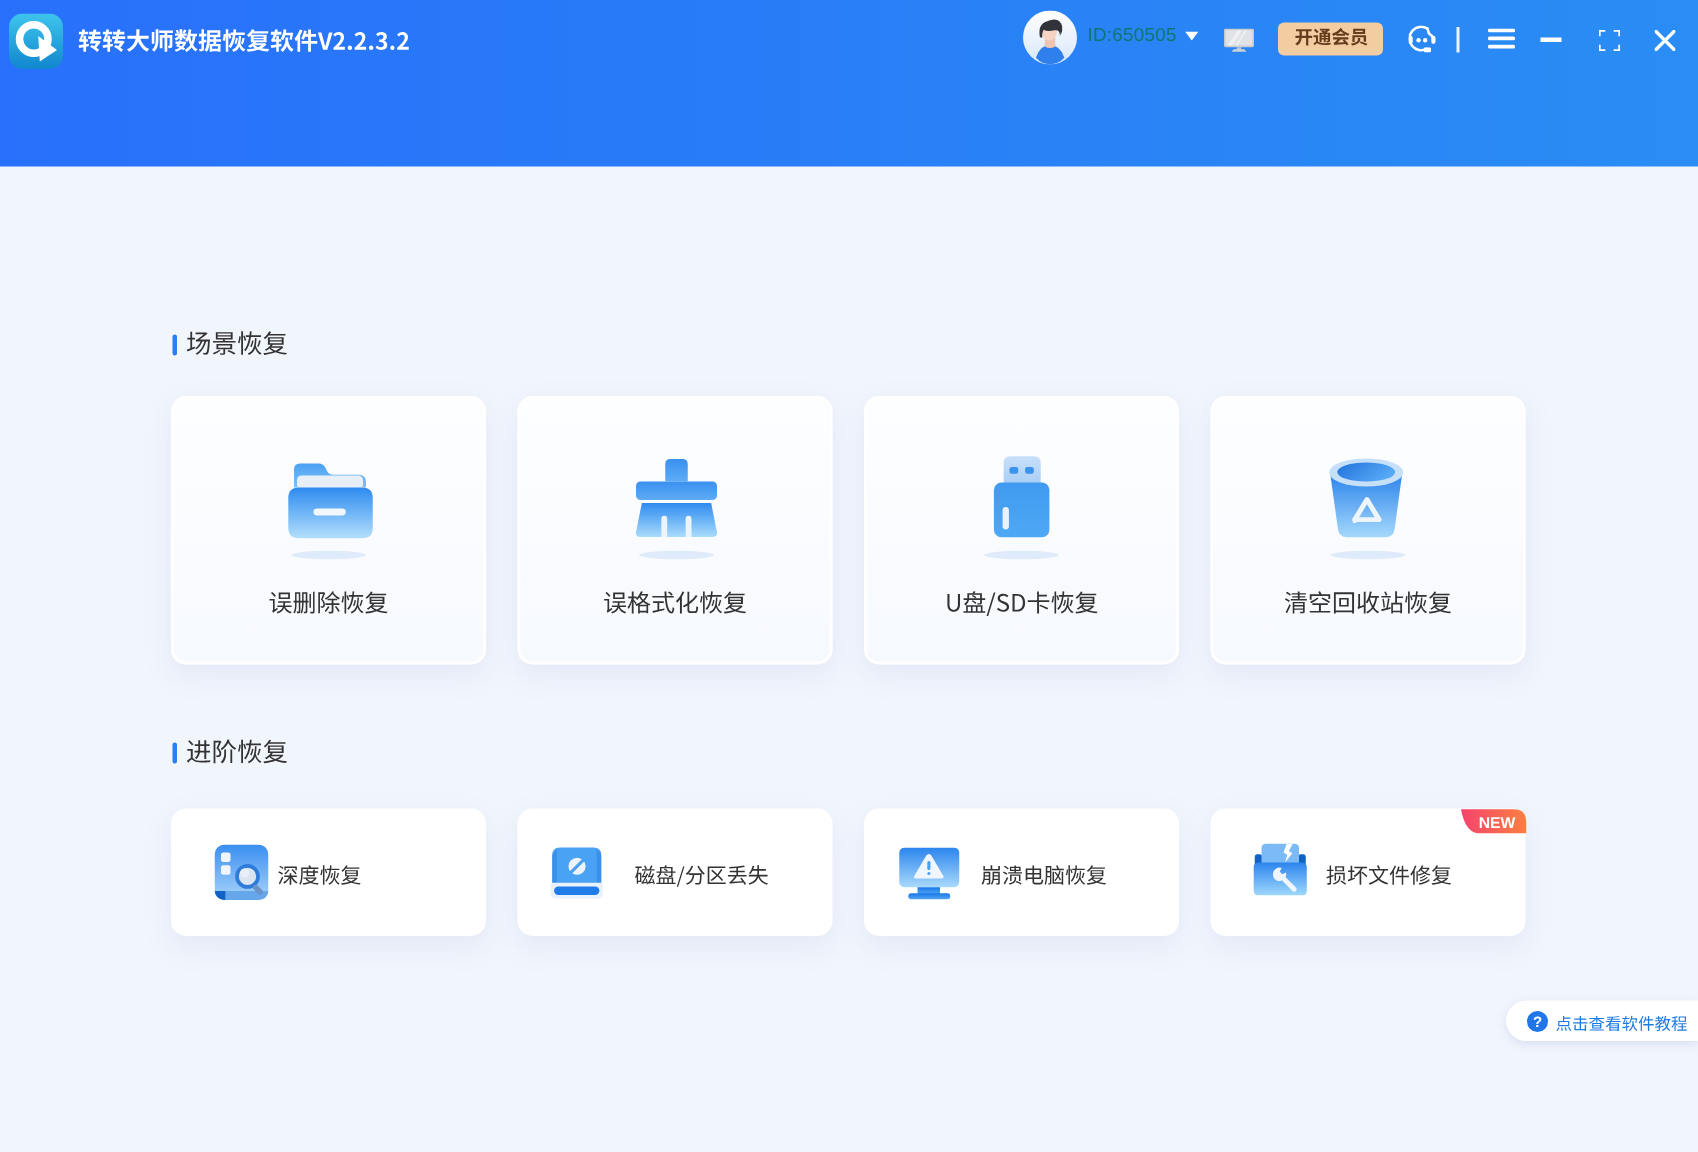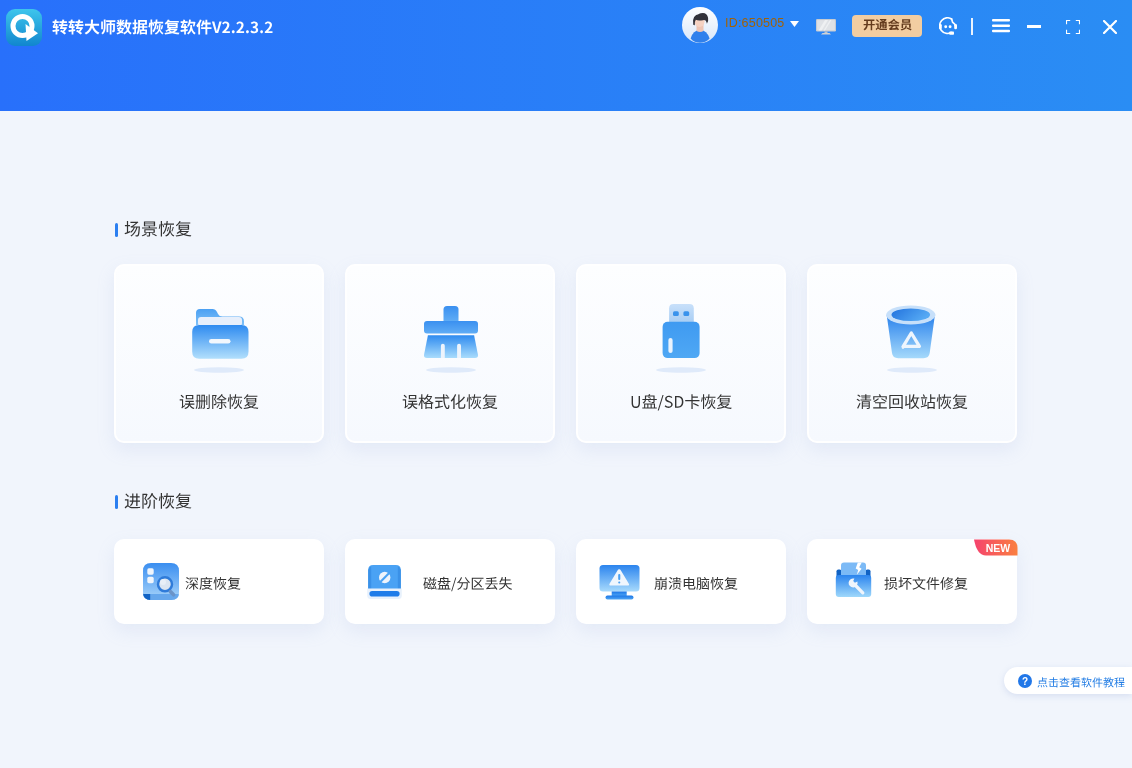--- a/index.html
+++ b/index.html
@@ -40,21 +40,21 @@
     </defs>
 <circle cx="18" cy="18" r="18" fill="url(#avbg)"></circle>
 <g clip-path="url(#avclip)">
 <path d="M8.6 31.5 Q11 23.2 18 23 Q25 23.2 27.6 31.5 Q23.5 35.8 18 35.8 Q12.5 35.8 8.6 31.5 Z" fill="#2f80ec"></path>
 <path d="M14.5 16 L21.5 16 L21.5 24 Q18 26 14.5 24 Z" fill="#eec4b3"></path>
 <ellipse cx="17.5" cy="14" rx="5.2" ry="6" fill="#f6d2c2"></ellipse>
 <path d="M11.2 17.5 Q9.6 8 17.5 7 Q24 6.3 25.2 11.5 Q25.7 14.5 24.5 17 Q24.8 12.5 21 13.2 Q16 14.2 13.8 12.8 Q12.6 14.5 12.8 18.2 Q11.6 18.3 11.2 17.5 Z" fill="#32323a"></path>
 <path d="M16 7.2 Q24.5 3.6 26.1 10.8 Q26.6 13.8 25.1 16.6 Q25.4 11.8 22.5 10.4 Q19 8.8 16 7.2 Z" fill="#32323a"></path>
 </g>
   </svg>
-<div class="abs" style="left:725px;top:15.5px;font-size:12.5px;color:#a16207;letter-spacing:0.2px">ID:650505</div>
+<div class="abs" style="left:725px;top:15.5px;font-size:12.5px;color:#0f766e;letter-spacing:0.2px">ID:650505</div>
 <svg class="abs" style="left:790px;top:20.5px" width="9" height="6" viewBox="0 0 9 6">
     <path d="M0 0 H9 L4.5 6 Z" fill="#fff"></path>
   </svg>
 <svg class="abs" style="left:816px;top:19px" width="20" height="16" viewBox="0 0 20 16">
 <rect x="0" y="0" width="20" height="12.5" rx="1.2" fill="#c6cbd2"></rect>
 <rect x="1.1" y="1.1" width="17.8" height="10.3" fill="#dfe2e6"></rect>
 <path d="M2.5 11.4 L9 1.1 L12 1.1 L5.5 11.4 Z" fill="#eef0f2"></path>
 <path d="M7.5 11.4 L14 1.1 L15.5 1.1 L9 11.4 Z" fill="#eef0f2"></path>
 <rect x="8.5" y="12.5" width="3" height="2" fill="#c0c5cc"></rect>
 <path d="M5 15.5 L15 15.5 L13.5 13.9 L6.5 13.9 Z" fill="#ced2d8"></path>

